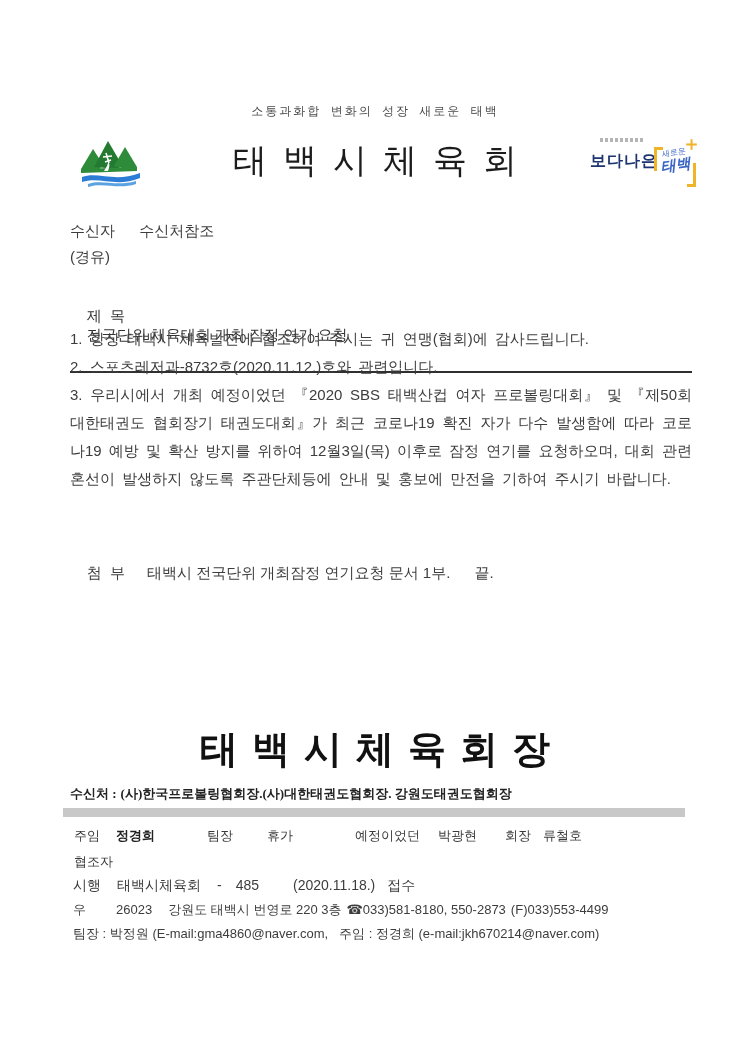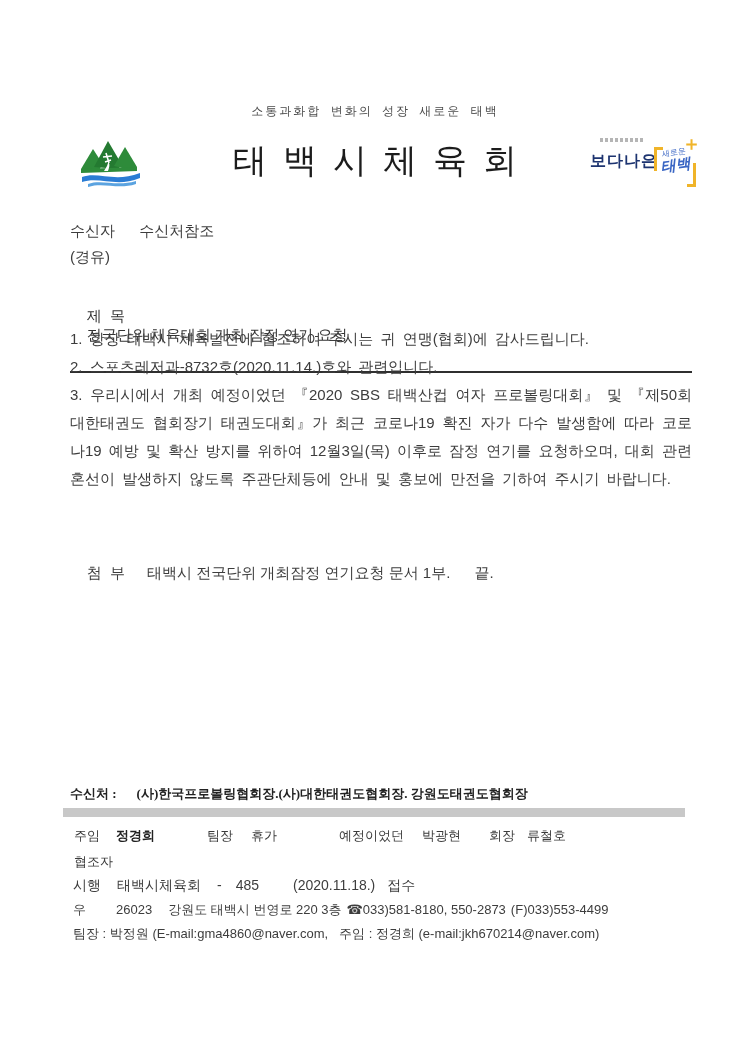--- a/index.html
+++ b/index.html
@@ -120,34 +120,34 @@
     text-indent: 14px;
     color: #111111;
   }
   .distribution {
     top: 785px; left: 70px; width: 622px;
     font-family: "Liberation Serif", "DejaVu Serif", serif;
     font-size: 13px;
     font-weight: 700;
     color: #222222;
   }
-  .distribution .lbl { margin-right: 20px; }
+  .distribution .lbl { margin-right: 4px; }
   .divider {
     top: 808px; left: 63px;
     width: 622px; height: 9px;
     background: var(--divider-gray, #c8c8c8);
   }
 
   
   .approval { top: 827px; left: 70px; font-size: 13px; color: #3a3a3a; }
   .approval span { display: inline-block; }
   .a-r1 { margin-left: 4px; }
   .a-n1 { margin-left: 16px; font-weight: 700; color: #222; }
   .a-r2 { margin-left: 52px; }
-  .a-n2 { margin-left: 18px; }
+  .a-n2 { margin-left: 34px; }
   .a-r3 { margin-left: 62px; }
   .a-n3 { margin-left: 18px; }
   .a-r4 { margin-left: 28px; }
   .a-n4 { margin-left: 12px; }
   .cooperator { top: 853px; left: 74px; font-size: 13px; }
   .issue { top: 877px; left: 70px; font-size: 14px; }
   .issue span { display: inline-block; }
   .i-lbl { margin-left: 3px; }
   .i-org { margin-left: 16px; }
   .i-dash { margin-left: 16px; }
@@ -203,28 +203,29 @@
   </div>
   <div class="abs via">(경유)</div>
 
   <div class="abs subject">
     <span class="lbl">제  목</span>
     <span>전국단위 체육대회 개최 잠정 연기 요청</span>
   </div>
 
   <div class="abs body-text">
     <p>1. 항상 태백시 체육발전에 협조하여 주시는 귀 연맹(협회)에 감사드립니다.</p>
-    <p>2. 스포츠레저과-8732호(2020.11.14.)호와 관련입니다.</p>
+    <p>2. 스포츠레저과-8732호(2020.11.12.)호와 관련입니다.</p>
     <p>3. 우리시에서 개최 예정이었던 『2020 SBS 태백산컵 여자 프로볼링대회』 및 『제50회 대한태권도 협회장기 태권도대회』가 최근 코로나19 확진 자가 다수 발생함에 따라 코로나19 예방 및 확산 방지를 위하여 12월3일(목) 이후로 잠정 연기를 요청하오며, 대회 관련 혼선이 발생하지 않도록 주관단체등에 안내 및 홍보에 만전을 기하여 주시기 바랍니다.</p>
   </div>
 
   <div class="abs attachment">
     <span class="lbl">첨  부</span><span>태백시 전국단위 개최잠정 연기요청 문서 1부.</span><span class="end">끝.</span>
   </div>
 
+  <div class="abs sig-title">태백시체육회장</div>
 
   <div class="abs distribution">
     <span class="lbl">수신처 :</span><span>(사)한국프로볼링협회장.(사)대한태권도협회장. 강원도태권도협회장</span>
   </div>
 
   <div class="abs divider"></div>
 
   <div class="abs approval">
     <span class="a-r1">주임</span><span class="a-n1">정경희</span><span class="a-r2">팀장</span><span class="a-n2">휴가</span><span class="a-r3">예정이었던</span><span class="a-n3">박광현</span><span class="a-r4">회장</span><span class="a-n4">류철호</span>
   </div>

